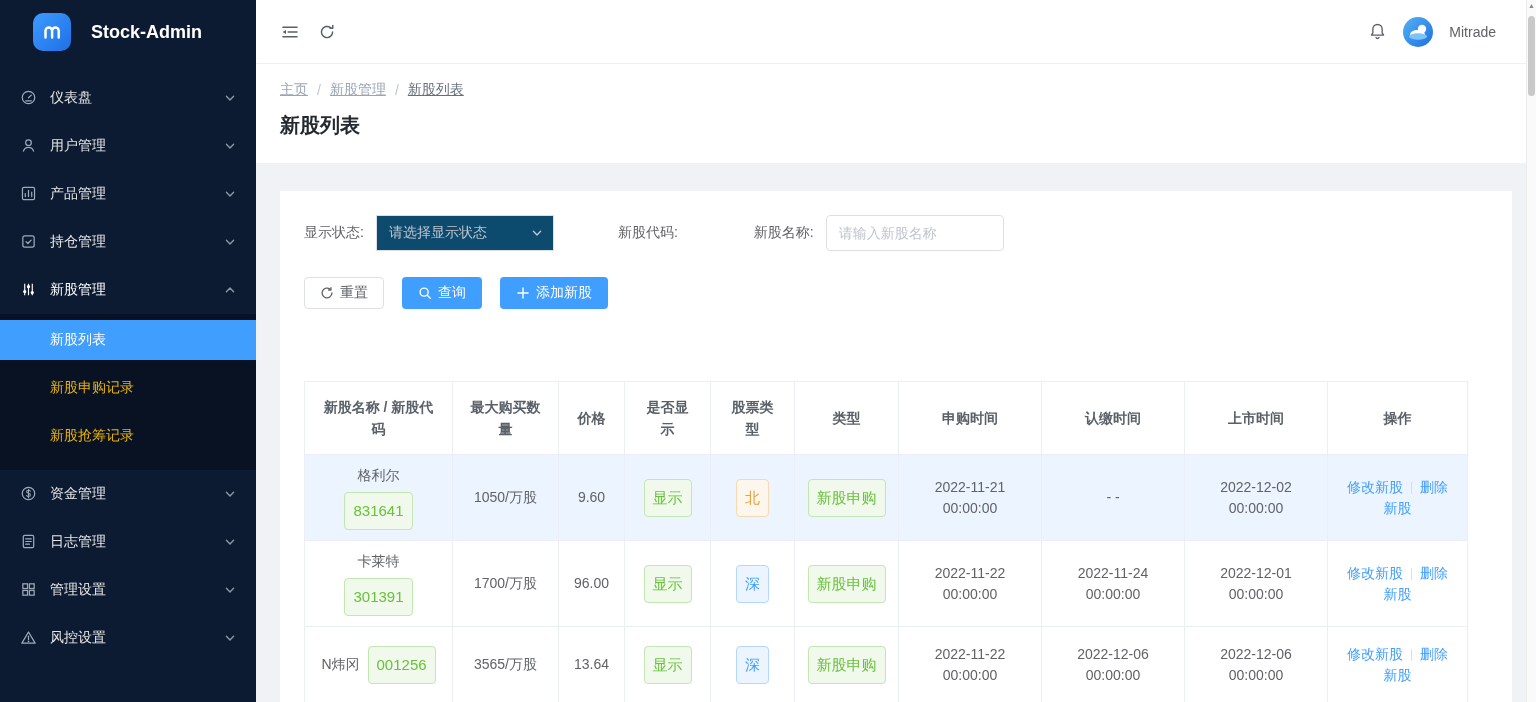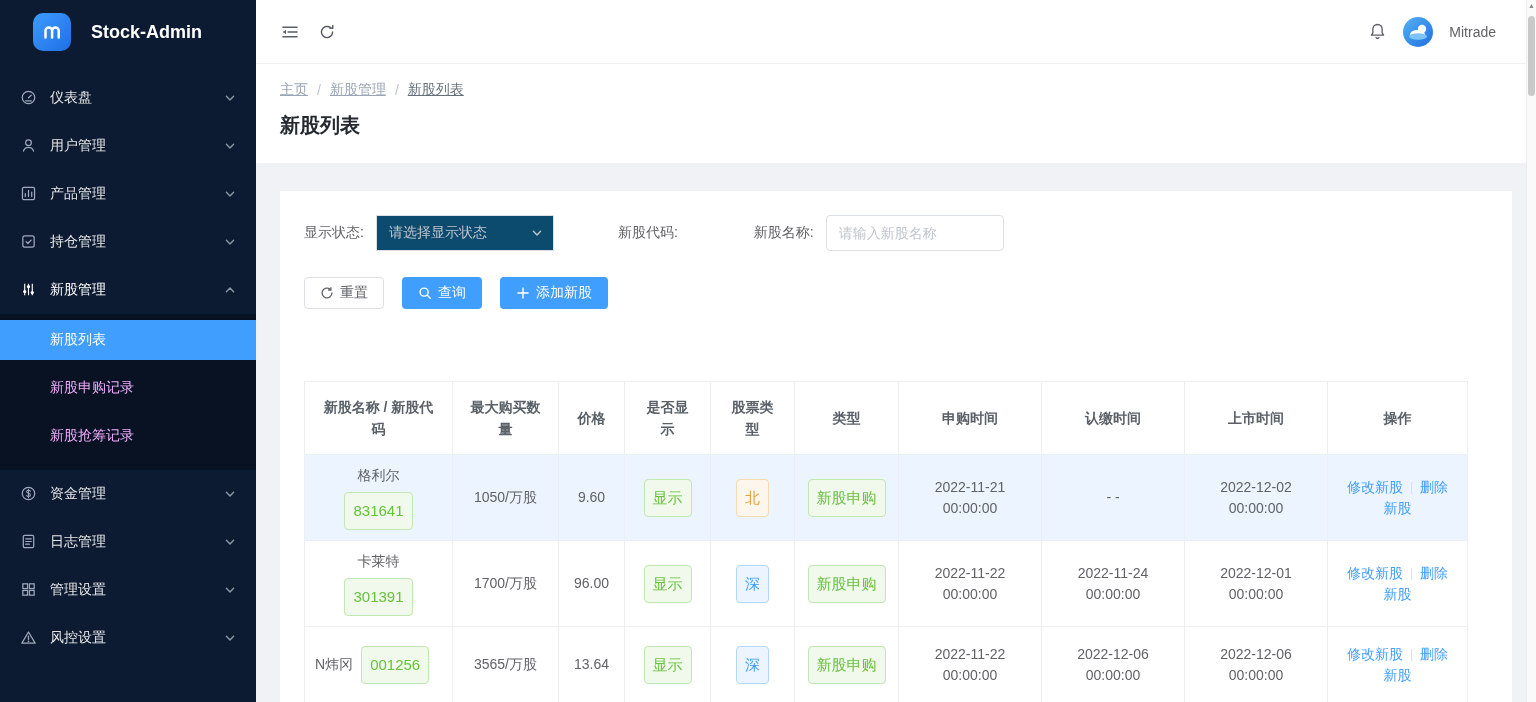--- a/index.html
+++ b/index.html
@@ -15,21 +15,21 @@
     background:linear-gradient(135deg,#3d9bff,#1f6fe5); display:flex; align-items:center; justify-content:center; }
   .logo-text { color:#fff; font-size:18px; font-weight:bold; }
   .menu { flex:1; padding-top:10px; }
   .menu-item { height:48px; display:flex; align-items:center; padding:0 20px; font-size:14px; color:#e5e5e5; cursor:pointer; }
   .menu-item .mi-icon { width:18px; height:18px; margin-right:12px; display:flex; color:#9fabbc; }
   .menu-item .mi-label { flex:1; }
   .menu-item .mi-caret { color:#8b97a6; display:flex; }
   .menu-item.active { color:#fff; }
   .menu-item.active .mi-icon { color:#fff; }
   .submenu { background:#081223; padding:6px 0; }
-  .submenu-item { height:40px; margin-bottom:8px; display:flex; align-items:center; padding-left:50px; font-size:14px; color:#f0abfc; cursor:pointer; }
+  .submenu-item { height:40px; margin-bottom:8px; display:flex; align-items:center; padding-left:50px; font-size:14px; color:#eab308; cursor:pointer; }
   .submenu-item.selected { background:#409eff; color:#fff; }
 
   
   .main { flex:1; min-width:0; display:flex; flex-direction:column; }
   .topbar { height:64px; flex:0 0 64px; background:#fff; border-bottom:1px solid #eef0f3;
     display:flex; align-items:center; padding:0 40px 0 24px; gap:18px; }
   .tb-icon { display:flex; align-items:center; color:#5a5e66; cursor:pointer; }
   .topbar-right { margin-left:auto; display:flex; align-items:center; gap:16px; }
   .avatar { width:30px; height:30px; border-radius:50%; background:linear-gradient(135deg,#55b2f5,#1e6fe0);
     display:flex; align-items:center; justify-content:center; overflow:hidden; }
@@ -72,21 +72,21 @@
   td { height:76px; padding:10px; font-size:14px; color:#606266; line-height:21px; background:#fff; }
   td.op-cell { padding:10px 14px; }
   tr.hl td { background:#ecf5ff; }
 
   .tag { display:inline-block; font-size:15px; line-height:20px; padding:8px 8px; border-radius:4px; border:1px solid; white-space:nowrap; }
   .tag-success { color:#67c23a; background:#f0f9eb; border-color:#c2e7b0; }
   .tag-warning { color:#e6a23c; background:#fdf6ec; border-color:#f5dab1; }
   .tag-primary { color:#409eff; background:#ecf5ff; border-color:#b3d8ff; }
 
   .name-wrap { display:flex; flex-direction:column; align-items:center; gap:6px; }
-  .name-wrap.inline { flex-direction:row; justify-content:flex-start; gap:8px; }
+  .name-wrap.inline { flex-direction:row; justify-content:center; gap:8px; }
   .stock-name { color:#606266; }
 
   .link { color:#409eff; cursor:pointer; }
   .action-divider { display:inline-block; width:1px; height:12px; background:#dcdfe6; margin:0 8px; vertical-align:middle; }
 
   
   .scrollbar { position:fixed; top:0; right:0; width:10px; height:702px; background:#fafafa; border-left:1px solid #ececec; z-index:50; }
   .scroll-arrow { position:absolute; top:2px; left:0; width:9px; text-align:center; font-size:7px; color:#8a8a8a; }
   .scroll-thumb { position:absolute; top:16px; left:1px; width:7px; height:80px; background:#c9c9c9; border-radius:4px; cursor:pointer; }
 

